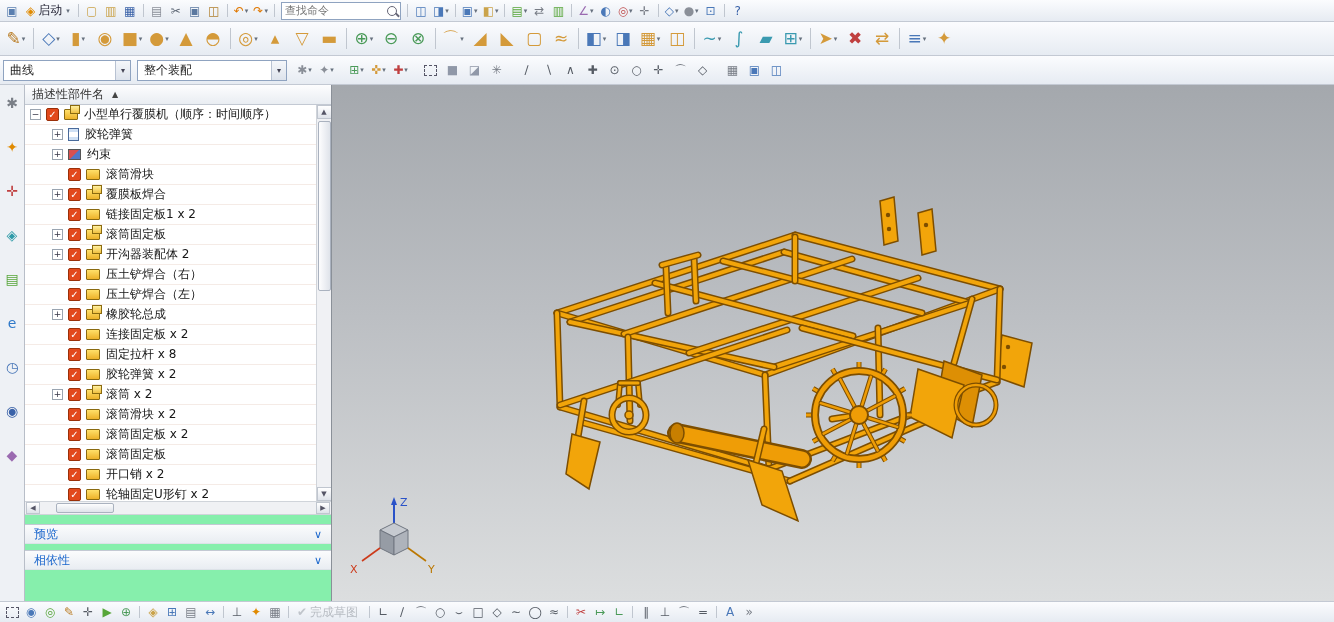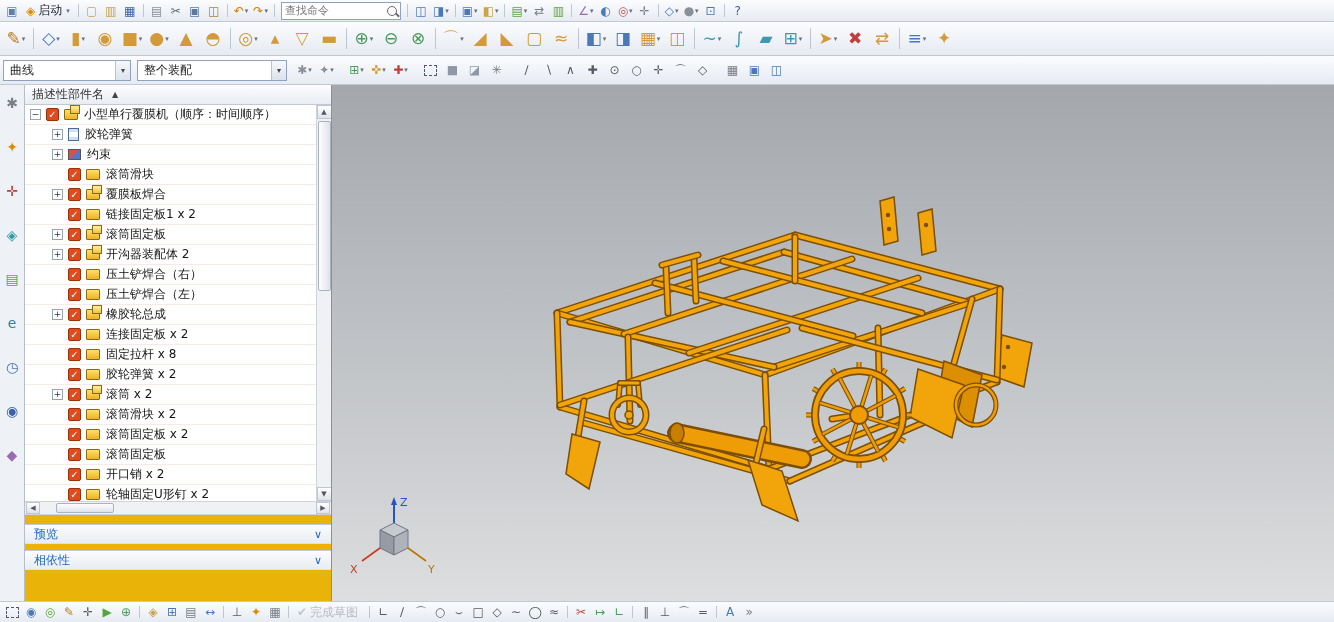--- a/index.html
+++ b/index.html
@@ -66,21 +66,21 @@
 .vscroll .arr.down{margin-top:auto}
 .vscroll .thumb{width:13px;height:170px;background:linear-gradient(90deg,#fdfdfe,#dfe3ea);
   border:1px solid #aab2bf;border-radius:2px;margin-top:2px;flex:none}
 .hscroll{height:14px;display:flex;align-items:center;background:#f0f1f4;
   border-top:1px solid #d0d4da;border-bottom:1px solid #d0d4da;padding:0 1px;flex:none}
 .hscroll .arr{width:14px;height:12px;font-size:7px;line-height:11px;text-align:center;color:#556;
   background:linear-gradient(#fff,#dfe3ea);border:1px solid #c0c6cf;flex:none}
 .hscroll .thumb{width:58px;height:10px;background:linear-gradient(#fdfdfe,#dfe3ea);
   border:1px solid #aab2bf;margin-left:16px;border-radius:2px;flex:none}
 .hscroll .track{flex:1}
-.nav-sections{flex:1;background:#eab308;display:flex;flex-direction:column}
+.nav-sections{flex:1;background:#86efac;display:flex;flex-direction:column}
 .nav-sec{height:20px;display:flex;align-items:center;padding:0 9px;
   background:linear-gradient(#fbfcfd,#e9edf2);border-top:1px solid #c3c9d3;border-bottom:1px solid #dde2e8;color:#1a66cc}
 .nav-sec.first{margin-top:9px}
 .nav-sec+.nav-sec,.nav-sec.second{margin-top:6px}
 .nav-sec .chev{margin-left:auto;font-size:11px;color:#1a66cc}
 
 #viewport{flex:1;position:relative;overflow:hidden;
   background:linear-gradient(180deg,#a4a8ad 0%,#bcbfc3 45%,#dcdedf 100%)}
 #model-svg{position:absolute;inset:0;width:100%;height:100%}
 #triad{position:absolute;left:14px;bottom:24px;width:96px;height:84px}

